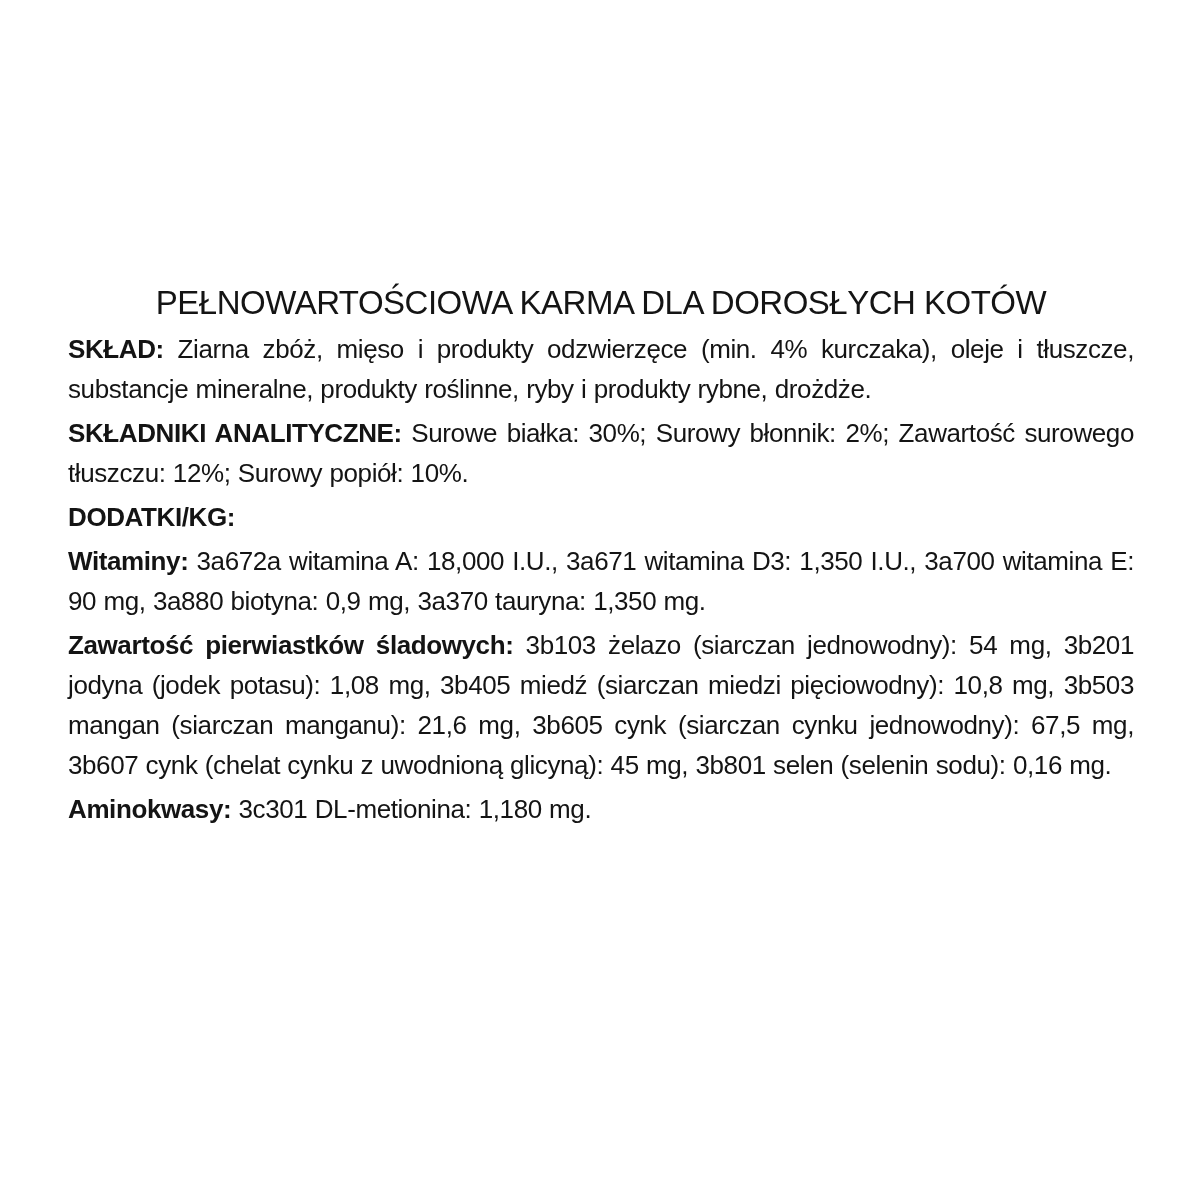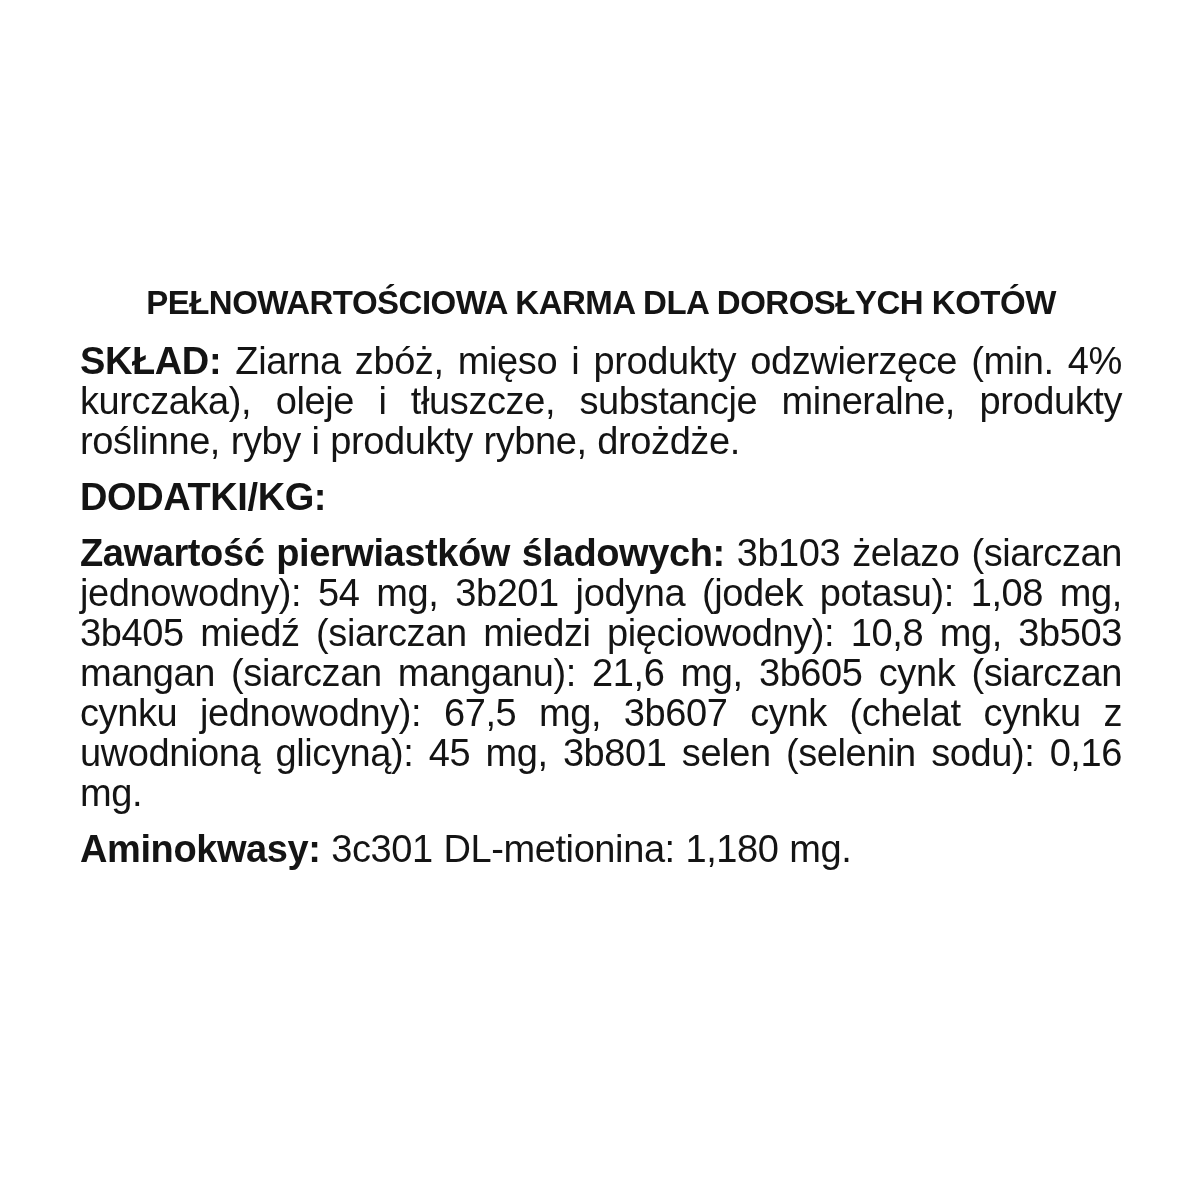--- a/index.html
+++ b/index.html
@@ -16,50 +16,52 @@
     color: #141414;
   }
   .label {
     position: absolute;
     left: 64px;
     top: 281px;
     width: 1074px;
   }
   .label-title {
     text-align: center;
-    font-weight: 700;
+    font-weight: 400;
     font-size: 33px;
     line-height: 44px;
     letter-spacing: -0.5px;
     margin: 0 0 4px 0;
     white-space: nowrap;
   }
   .section {
-    margin: 16px;
+    margin: 4px;
     text-align: justify;
-    font-size: 38px;
+    font-size: 26px;
     line-height: 40px;
     letter-spacing: -0.4px;
     word-spacing: 0.5px;
   }
   .lead {
     font-weight: 700;
   }
 </style>
 </head>
 <body>
 
 <div class="label">
 
   <div class="label-title">PEŁNOWARTOŚCIOWA KARMA DLA DOROSŁYCH KOTÓW</div>
 
   <p class="section"><span class="lead">SKŁAD:</span><span> Ziarna zbóż, mięso i produkty odzwierzęce (min. 4% kurczaka), oleje i tłuszcze, substancje mineralne, produkty roślinne, ryby i produkty rybne, drożdże.</span></p>
 
+  <p class="section"><span class="lead">SKŁADNIKI ANALITYCZNE:</span><span> Surowe białka: 30%; Surowy błonnik: 2%; Zawartość surowego tłuszczu: 12%; Surowy popiół: 10%.</span></p>
 
   <p class="section"><span class="lead">DODATKI/KG:</span><span></span></p>
 
+  <p class="section"><span class="lead">Witaminy:</span><span> 3a672a witamina A: 18,000 I.U., 3a671 witamina D3: 1,350 I.U., 3a700 witamina E: 90 mg, 3a880 biotyna: 0,9 mg, 3a370 tauryna: 1,350 mg.</span></p>
 
   <p class="section"><span class="lead">Zawartość pierwiastków śladowych:</span><span> 3b103 żelazo (siarczan jednowodny): 54 mg, 3b201 jodyna (jodek potasu): 1,08 mg, 3b405 miedź (siarczan miedzi pięciowodny): 10,8 mg, 3b503 mangan (siarczan manganu): 21,6 mg, 3b605 cynk (siarczan cynku jednowodny): 67,5 mg, 3b607 cynk (chelat cynku z uwodnioną glicyną): 45 mg, 3b801 selen (selenin sodu): 0,16 mg.</span></p>
 
   <p class="section"><span class="lead">Aminokwasy:</span><span> 3c301 DL-metionina: 1,180 mg.</span></p>
 
 
 </div>
 
 </body></html>

